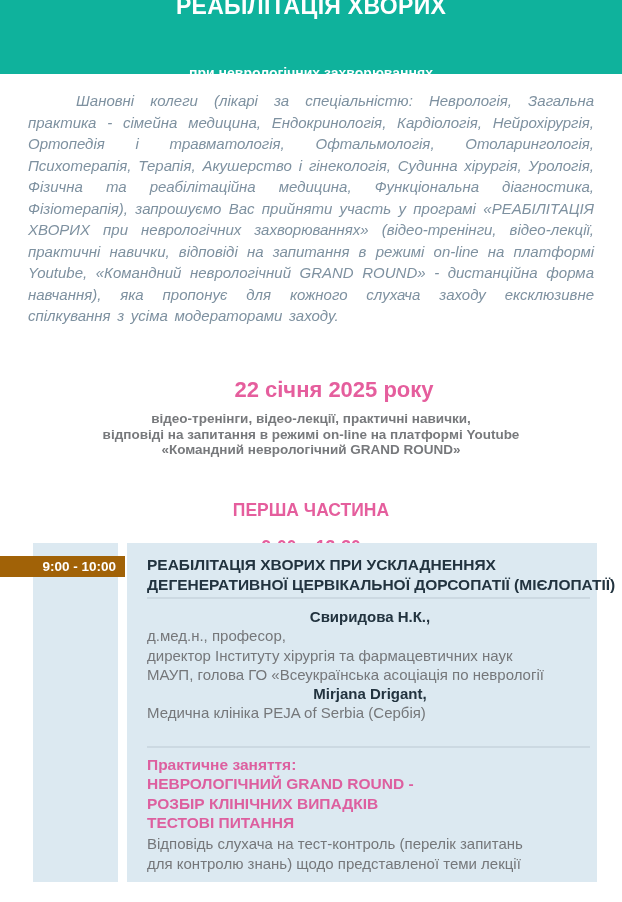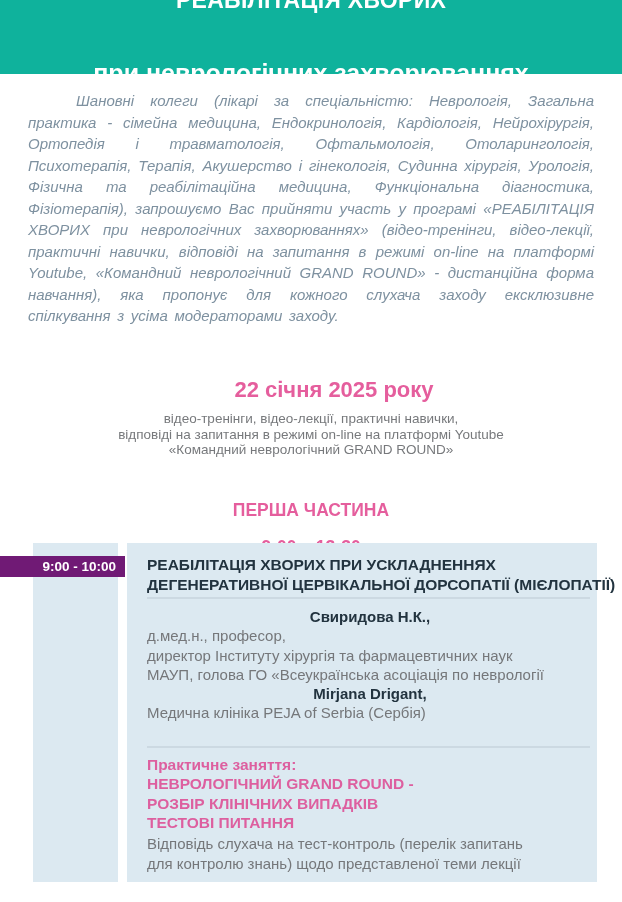--- a/index.html
+++ b/index.html
@@ -21,21 +21,21 @@
     width: 622px; height: 74px;
     background: #0fb29c;
     color: #ffffff;
     text-align: center;
     display: flex;
     flex-direction: column;
     justify-content: center;
     gap: 1px;
   }
   .banner-title   { font-size: 23px; font-weight: 700; letter-spacing: 0.3px; }
-  .banner-subtitle{ font-size: 25px; font-weight: 700; margin-top: 44px; }
+  .banner-subtitle{ font-size: 14px; font-weight: 700; margin-top: 44px; }
 
   
   .intro {
     position: absolute;
     left: 28px; top: 90px;
     width: 566px;
     font-size: 15px;
     font-style: italic;
     line-height: 21.5px;
     color: #7e91a0;
@@ -47,21 +47,21 @@
   
   .center { position: absolute; left: 0; width: 622px; text-align: center; }
 
   .committee       { top: 303px; }
   .committee-heading { font-size: 15.5px; font-weight: 700; color: #364653; margin-bottom: 6px; }
   .committee-org div { font-size: 16.5px; font-weight: 700; color: #77797c; line-height: 18.5px; }
 
   .event-date { top: 377px; font-size: 22px; font-weight: 700; color: #e55e9d; padding-left: 46px; }
 
   .event-details { top: 411px; }
-  .event-details div { font-size: 13.5px; font-weight: 400; color: #77797c; line-height: 15.5px; }
+  .event-details div { font-size: 13.5px; font-weight: 700; color: #77797c; line-height: 15.5px; }
 
   .part-heading { top: 484px; }
   .part-heading div { font-size: 17.5px; font-weight: 700; color: #e55e9d; line-height: 21px; margin-top: 16px; }
 
   
   .schedule-bg-left {
     position: absolute;
     left: 33px; top: 543px;
     width: 85px; height: 339px;
     background: #dce9f1;
@@ -69,21 +69,21 @@
   .schedule-bg-main {
     position: absolute;
     left: 127px; top: 543px;
     width: 470px; height: 339px;
     background: #dce9f1;
   }
   .time-badge {
     position: absolute;
     left: 0; top: 556px;
     width: 125px; height: 21px;
-    background: #701a75;
+    background: #a16207;
     color: #ffffff;
     font-size: 13.5px;
     font-weight: 700;
     text-align: right;
     line-height: 21px;
     padding-right: 9px;
   }
   .session-title {
     position: absolute;
     left: 147px; top: 555px;

